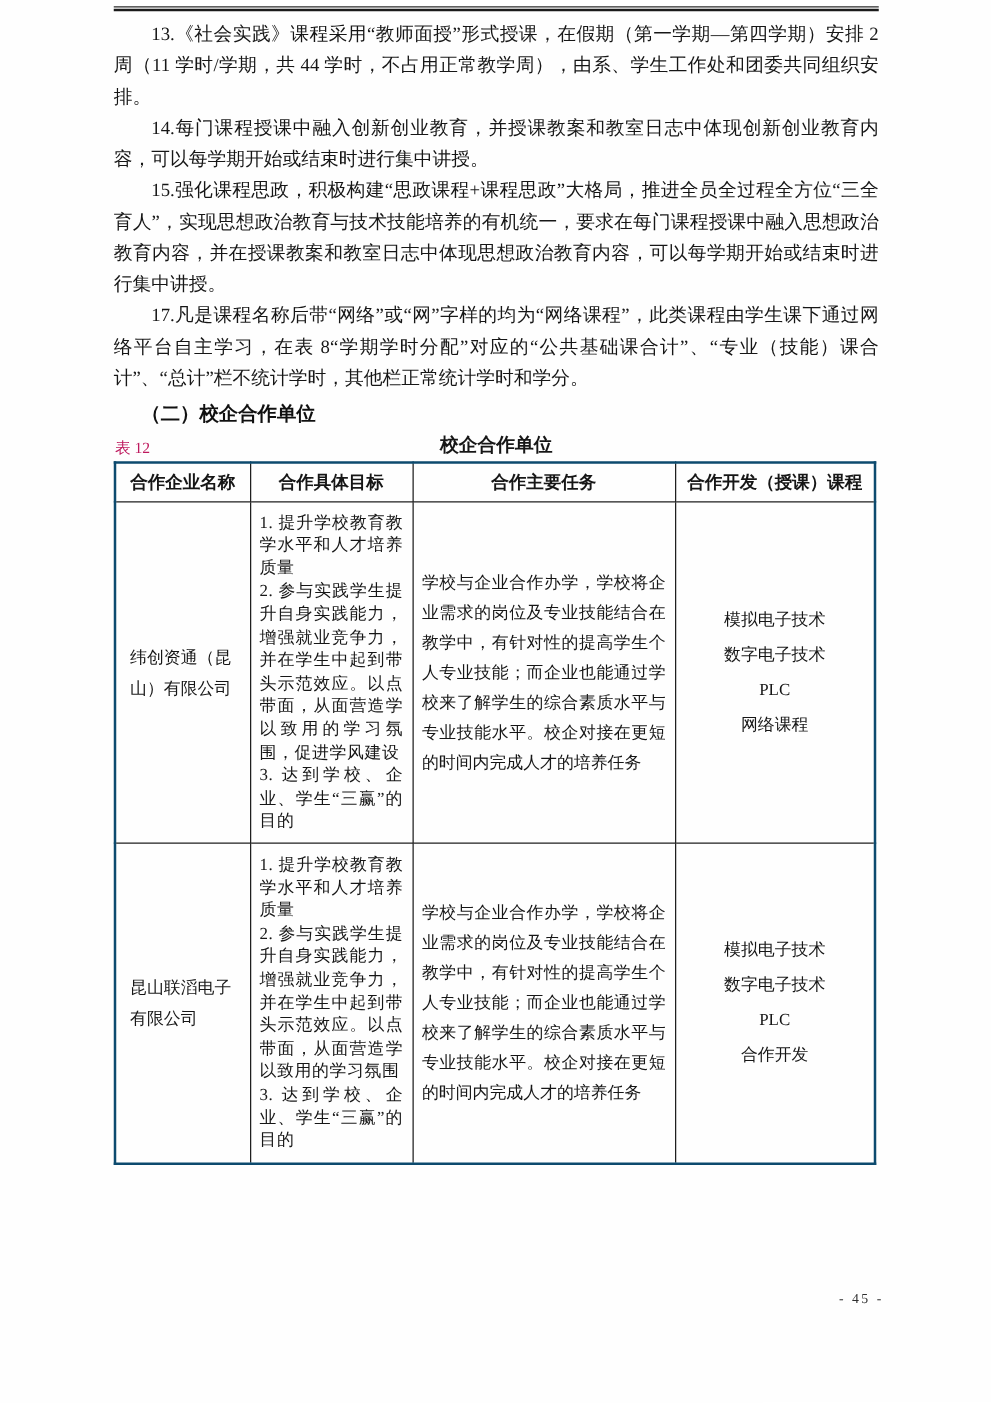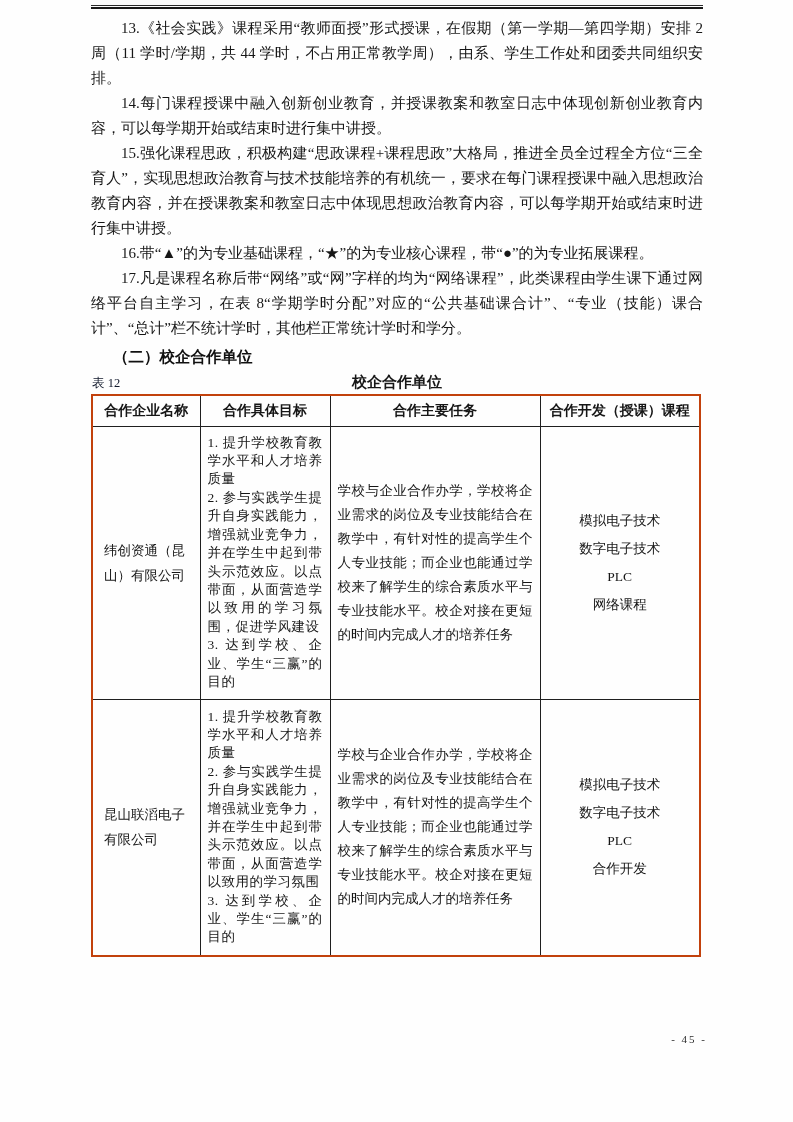--- a/index.html
+++ b/index.html
@@ -21,26 +21,26 @@
     border-top: 1px solid #2b2b2b; border-bottom: 2.5px solid #1a1a1a; }
 
   .paras { margin-top: 7px; font-size: 15px; line-height: 25px; text-align: justify; }
   .paras p { text-indent: 2em; }
 
   .section-heading {
     margin-top: 5px; padding-left: 22px;
     font-weight: bold; font-size: 15.5px; line-height: 21px; color: #101010;
   }
   .table-caption { position: relative; margin-top: 6px; height: 18px; }
-  .table-label { position: absolute; left: 1px; top: 2px; font-size: 12.5px; color: #0f172a; }
+  .table-label { position: absolute; left: 1px; top: 2px; font-size: 12.5px; color: #be185d; }
   .table-title { text-align: center; font-weight: bold; font-size: 15px; line-height: 18px; }
 
   table.coop {
     margin-top: 3px; width: 581px; border-collapse: collapse;
-    border: 2px solid #c2410c; table-layout: fixed;
+    border: 2px solid #0c4a6e; table-layout: fixed;
   }
   table.coop th, table.coop td { border: 1px solid #1f1f1f; }
   table.coop th {
     height: 31px; font-size: 14px; font-weight: bold; text-align: center;
     vertical-align: middle; padding: 0 2px;
   }
   tr.row-1 { height: 273px; }
   tr.row-2 { height: 257px; }
   td.cell-company {
     vertical-align: middle; font-size: 13.5px; line-height: 25px;
@@ -68,21 +68,20 @@
 
 <div class="page">
   <div class="content">
 
     <div class="header-rule"></div>
 
     <div class="paras">
       <p>13.《社会实践》课程采用“教师面授”形式授课，在假期（第一学期—第四学期）安排 2 周（11 学时/学期，共 44 学时，不占用正常教学周），由系、学生工作处和团委共同组织安排。</p>
       <p>14.每门课程授课中融入创新创业教育，并授课教案和教室日志中体现创新创业教育内容，可以每学期开始或结束时进行集中讲授。</p>
       <p>15.强化课程思政，积极构建“思政课程+课程思政”大格局，推进全员全过程全方位“三全育人”，实现思想政治教育与技术技能培养的有机统一，要求在每门课程授课中融入思想政治教育内容，并在授课教案和教室日志中体现思想政治教育内容，可以每学期开始或结束时进行集中讲授。</p>
-      <p>16.带“▲”的为专业基础课程，“★”的为专业核心课程，带“●”的为专业拓展课程。</p>
       <p>17.凡是课程名称后带“网络”或“网”字样的均为“网络课程”，此类课程由学生课下通过网络平台自主学习，在表 8“学期学时分配”对应的“公共基础课合计”、“专业（技能）课合计”、“总计”栏不统计学时，其他栏正常统计学时和学分。</p>
     </div>
 
     <div class="section-heading">（二）校企合作单位</div>
 
     <div class="table-caption">
       <span class="table-label">表 12</span>
       <div class="table-title">校企合作单位</div>
     </div>
 

